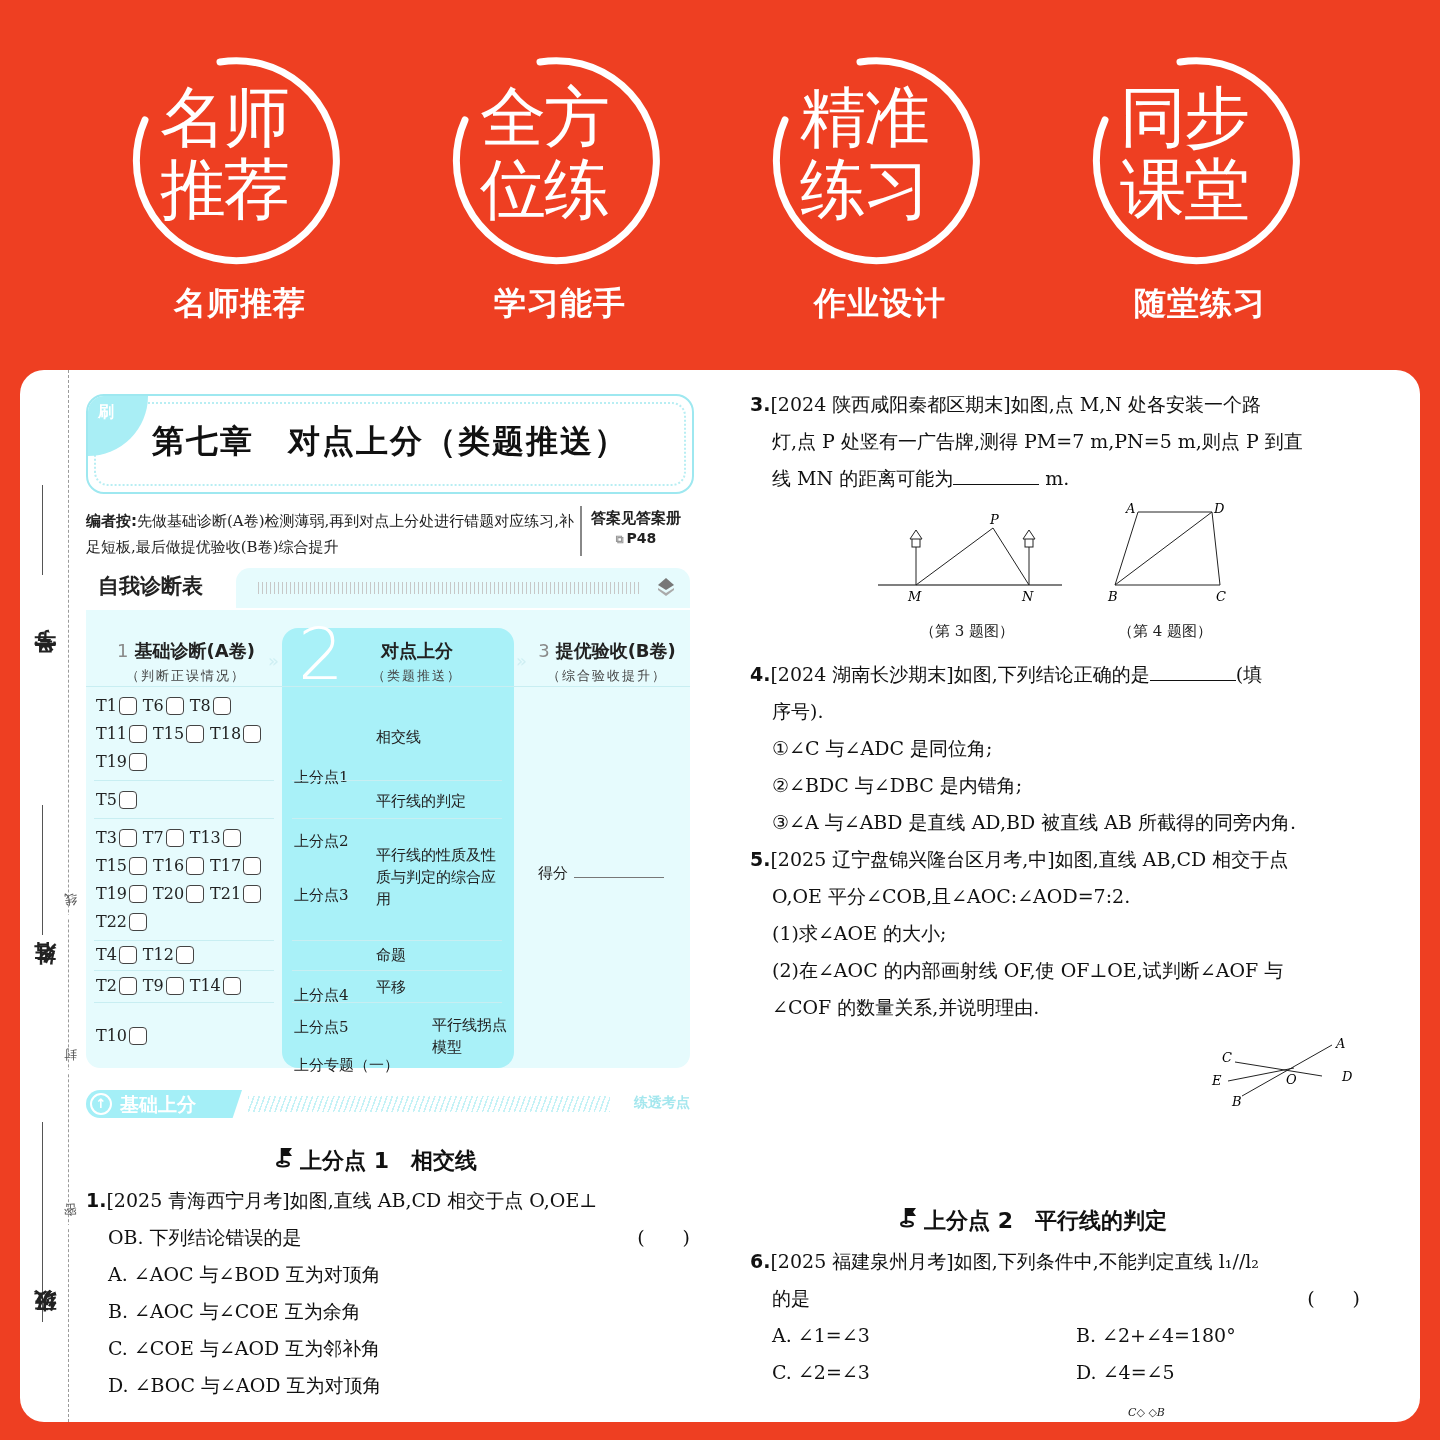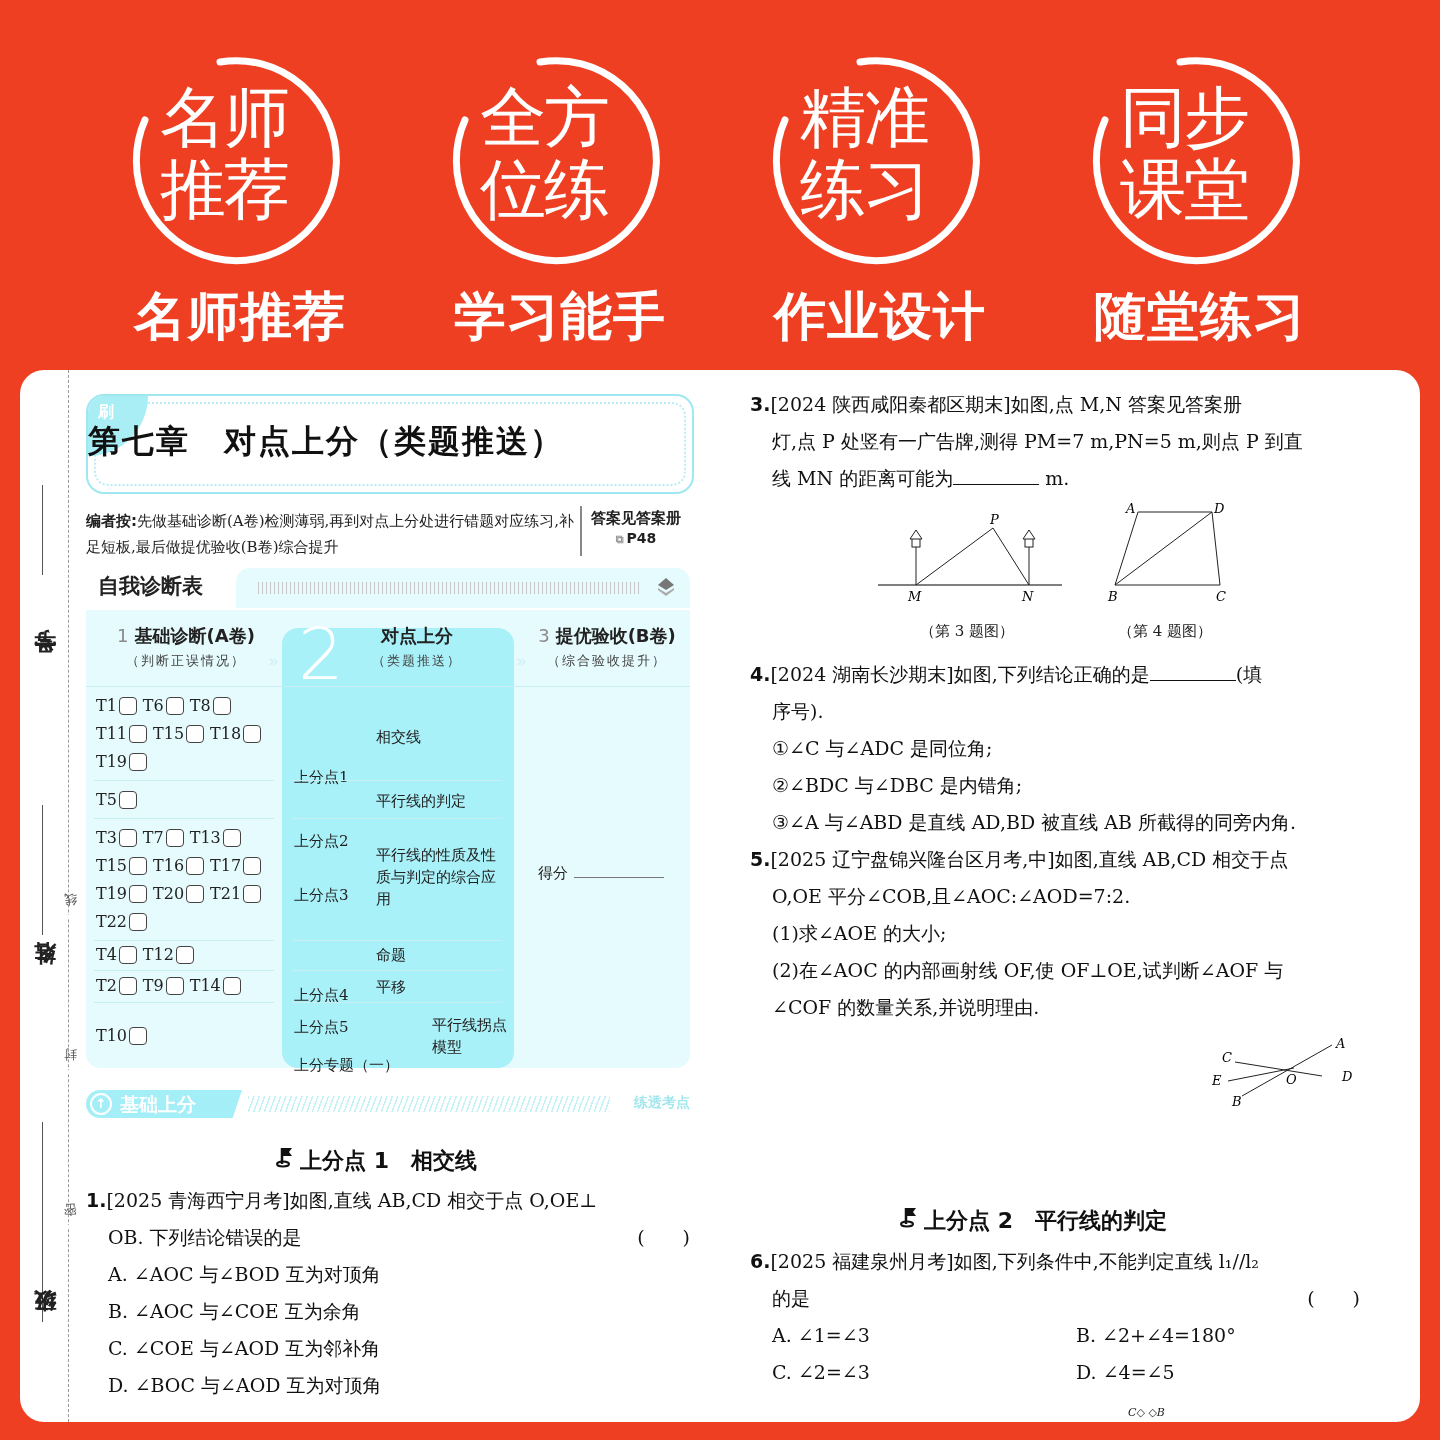--- a/index.html
+++ b/index.html
@@ -6,59 +6,59 @@
   html, body { width: 1440px; height: 1440px; overflow: hidden; }
   body { background: #ee3f22; font-family: "DejaVu Sans", sans-serif; position: relative; }
 
   
   .banner { position: absolute; left: 0; top: 0; width: 1440px; height: 370px; }
   .badge { position: absolute; top: 40px; width: 240px; height: 240px; }
   .badge svg { position: absolute; left: 0; top: 0; }
   .badge .inner { position: absolute; left: 40px; top: 42px; width: 160px; text-align: left; color: #fff;
     font-family: "DejaVu Sans", sans-serif; font-size: 66px; line-height: 72px; font-weight: 500; letter-spacing: -2px; }
   .badge-caption { position: absolute; top: 282px; width: 240px; text-align: center; color: #fff;
-    font-size: 52px; font-weight: bold; letter-spacing: 1px; }
+    font-size: 32px; font-weight: bold; letter-spacing: 1px; }
 
   
   .card { position: absolute; left: 20px; top: 370px; width: 1400px; height: 1052px; background: #fff;
     border-radius: 24px; overflow: hidden; }
   .dashline { position: absolute; left: 48px; top: 0; bottom: 0; border-left: 1px dashed #9a9a9a; }
   .side-label { position: absolute; left: 10px; writing-mode: vertical-rl; transform: rotate(180deg);
     font-size: 22px; font-weight: bold; color: #222; }
   .side-line { position: absolute; left: 22px; width: 1px; background: #555; }
   .side-small { position: absolute; left: 42px; font-size: 13px; color: #555; writing-mode: vertical-rl; transform: rotate(180deg); background:#fff; padding:2px 0;}
 
   
   .title-box { position: absolute; left: 66px; top: 24px; width: 608px; height: 100px; border: 2px solid #9ee8f0;
     border-radius: 18px; background: #fff; }
   .title-box .inner-dots { position: absolute; left: 6px; top: 6px; right: 6px; bottom: 6px; border: 2px dotted #b8eef3; border-radius: 14px; }
   .title-corner { position: absolute; left: 0; top: 0; width: 60px; height: 60px; background: #a9eef5; border-top-left-radius: 16px;
     border-bottom-right-radius: 60px; }
   .title-corner span { position: absolute; left: 10px; top: 6px; color: #fff; font-size: 16px; font-weight: bold; }
-  .title-text { position: absolute; left: 0; right: 0; top: 24px; text-align: left; font-family: "DejaVu Serif", serif;
+  .title-text { position: absolute; left: 0; right: 0; top: 24px; text-align: center; font-family: "DejaVu Serif", serif;
     font-size: 32px; font-weight: bold; color: #111; letter-spacing: 2px; }
 
   .editor-note { position: absolute; left: 66px; top: 138px; width: 492px; font-family: "DejaVu Serif", serif;
     font-size: 15px; line-height: 26px; color: #222; }
   .editor-note b { font-family: "DejaVu Sans", sans-serif; }
   .answer-ref { position: absolute; left: 560px; top: 136px; width: 110px; height: 50px; border-left: 2px solid #888; text-align: center; }
   .answer-ref .l1 { font-size: 15px; font-weight: bold; color: #222; line-height: 24px; }
   .answer-ref .l2 { font-size: 14px; font-weight: bold; color: #222; }
   .answer-ref .l2 .ic { font-size: 11px; color: #999; margin-right: 3px; }
 
   .diag-header { position: absolute; left: 66px; top: 196px; width: 604px; height: 44px; }
   .diag-title { position: absolute; left: 12px; top: 6px; font-family: Liberation Sans, sans-serif; font-size: 21px; font-weight: bold; color: #222; }
   .diag-strip { position: absolute; left: 150px; top: 2px; right: 0; height: 40px; background: #e6fbfd; border-radius: 14px 14px 0 0; }
   .diag-ticks { position: absolute; left: 22px; right: 50px; top: 14px; height: 12px;
     background: repeating-linear-gradient(90deg, #c7c7c7 0 1px, transparent 1px 4px); }
   .layers-icon { position: absolute; right: 12px; top: 8px; width: 24px; height: 24px; }
 
   .diag-table { position: absolute; left: 66px; top: 240px; width: 604px; height: 458px; background: #e6fbfd; border-radius: 0 0 14px 14px; }
   .col-head { position: absolute; top: 14px; text-align: center; }
-  .col-head .h { font-size: 18px; font-weight: bold; color: #222; }
+  .col-head .h { font-size: 18px; font-weight: bold; color: #222; margin-top: 15px; }
   .col-head .h .n { font-weight: normal; color: #8a8a8a; margin-right: 6px; }
   .col-head .s { font-family: "DejaVu Serif", serif; font-size: 13px; color: #444; margin-top: 4px; letter-spacing: 2px; }
   .mid-col { position: absolute; left: 196px; top: 18px; width: 232px; height: 440px; background: #a9f1f8; border-radius: 16px; }
   .big-two { position: absolute; left: 212px; top: 2px; font-size: 72px; color: #fff; font-family: "DejaVu Sans", sans-serif; font-weight: 300; }
   .chev { position: absolute; top: 40px; font-size: 18px; color: #cfeff3; }
   .hline { position: absolute; height: 1px; background: #c8eef2; }
 
   .cell-a { position: absolute; left: 10px; width: 180px; font-family: "DejaVu Serif", serif; font-size: 16px; line-height: 28px; color: #222; }
   .tick { display: inline-flex; align-items: center; margin-right: 6px; }
   .box { display: inline-block; width: 18px; height: 18px; border: 1.5px solid #444; border-radius: 4px; margin-left: 2px; vertical-align: -3px; background: #fff; }
@@ -355,21 +355,21 @@
   <div class="q" style="left:66px;top:812px;width:604px">
     <div><span class="num">1.</span><span>[2025 青海西宁月考]</span><span>如图,直线 AB,CD 相交于点 O,OE⊥</span></div>
     <div class="indent" style="position:relative"><span>OB. 下列结论错误的是</span><span class="paren">(　　)</span></div>
     <div class="indent">A. ∠AOC 与∠BOD 互为对顶角</div>
     <div class="indent">B. ∠AOC 与∠COE 互为余角</div>
     <div class="indent">C. ∠COE 与∠AOD 互为邻补角</div>
     <div class="indent">D. ∠BOC 与∠AOD 互为对顶角</div>
   </div>
 
   <div class="q" style="left:730px;top:16px;width:610px">
-    <div><span class="num">3.</span><span>[2024 陕西咸阳秦都区期末]</span><span>如图,点 M,N 答案见答案册</span></div>
+    <div><span class="num">3.</span><span>[2024 陕西咸阳秦都区期末]</span><span>如图,点 M,N 处各安装一个路</span></div>
     <div class="indent">灯,点 P 处竖有一广告牌,测得 PM=7 m,PN=5 m,则点 P 到直</div>
     <div class="indent"><span>线 MN 的距离可能为</span><span style="display:inline-block;width:86px;border-bottom:1px solid #111"></span> <span>m.</span></div>
   </div>
 
   <svg class="fig" style="left:850px;top:138px" width="200" height="100" viewBox="0 0 200 100">
     <line x1="8" y1="77" x2="192" y2="77" stroke="#555" stroke-width="1.5"></line>
     <line x1="46" y1="77" x2="46" y2="38" stroke="#222"></line>
       <rect x="42" y="30" width="8" height="9" fill="#fff" stroke="#222"></rect>
       <polygon points="40,31 46,22 52,31" fill="#fff" stroke="#222"></polygon>
     <line x1="159" y1="77" x2="159" y2="38" stroke="#222"></line>

